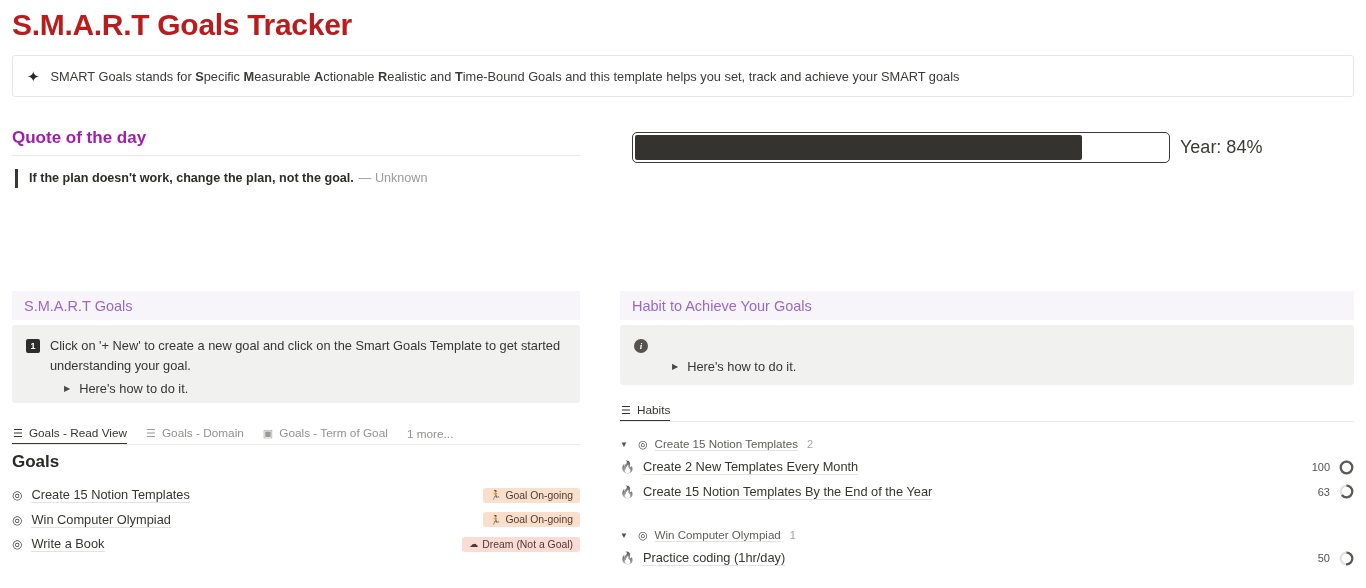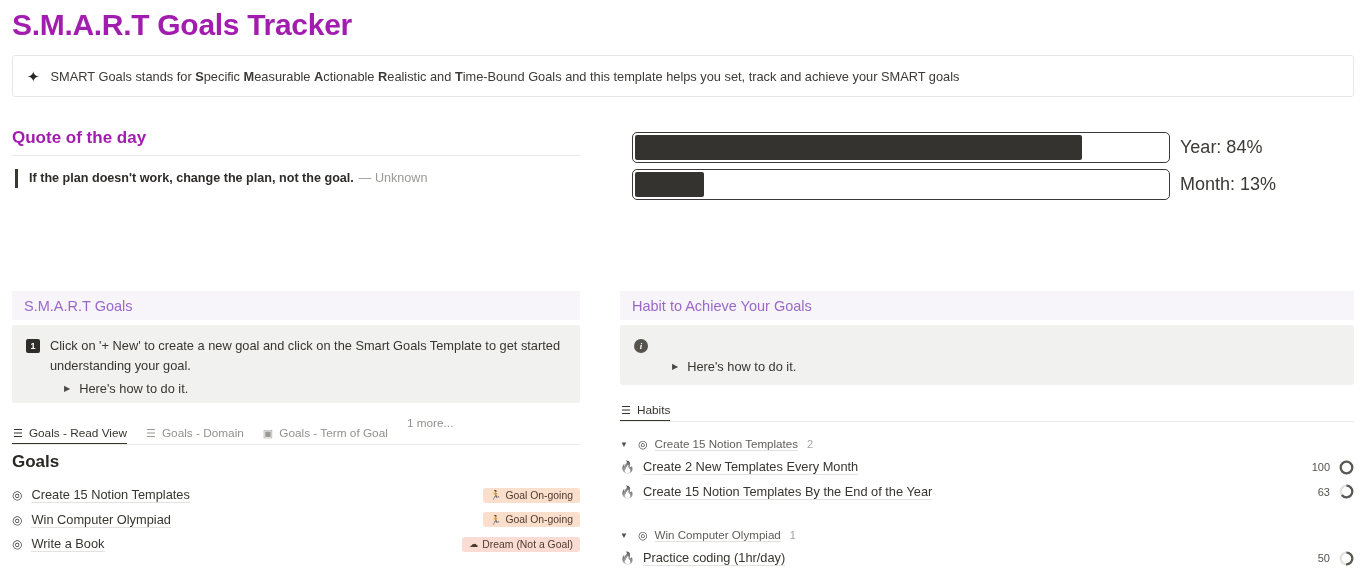--- a/index.html
+++ b/index.html
@@ -10,21 +10,21 @@
     font-family: "Liberation Sans", sans-serif;
     color: #37352f;
     overflow: hidden;
   }
   .page { position: relative; width: 1366px; height: 588px; }
 
   
   .page-title {
     position: absolute; left: 12px; top: 8px;
     font-size: 30px; font-weight: 700; letter-spacing: -0.3px;
-    color: #a21caf;
+    color: #b91c1c;
   }
 
   
   .top-callout {
     position: absolute; left: 12px; top: 55px;
     width: 1342px; height: 42px;
     border: 1px solid #e7e6e4; border-radius: 3px;
     background: #ffffff;
     display: flex; align-items: center; padding: 0 14px;
   }
@@ -100,21 +100,21 @@
   #tabs-left { left: 12px; top: 419px; }
   #tabs-right { left: 620px; top: 396px; }
   .tab { display: flex; align-items: center; padding: 0 7px 5px 1px; margin-right: 11px; position: relative; }
   .tab .t-ico { font-size: 11px; margin-right: 6px; color: #9b9a97; }
   .tab .t-lab { font-size: 11.8px; color: #91918e; white-space: nowrap; }
   .tab.active .t-ico, .tab.active .t-lab { color: #37352f; font-weight: 500; }
   .tab.active::after {
     content: ""; position: absolute; left: 0; right: 7px; bottom: 0;
     height: 2px; background: #37352f;
   }
-  .tab.plain { padding-bottom: 15px; }
+  .tab.plain { padding-bottom: 4px; }
   .tabs-rule { position: absolute; height: 1px; background: #eceae7; }
   #rule-left { left: 12px; top: 444px; width: 568px; }
   #rule-right { left: 620px; top: 421px; width: 734px; }
 
   
   .goals-title {
     position: absolute; left: 12px; top: 452px;
     font-size: 17px; font-weight: 700; color: #2b2926;
   }
   .goal-row {
@@ -176,26 +176,20 @@
     <div class="quote-text">If the plan doesn't work, change the plan, not the goal.</div>
     <div class="quote-text quote-author" style="margin-left:5px">— Unknown</div>
   </div>
 
   <div class="bars" id="progress-bars">
       <div class="bar-row">
         <div class="bar-track">
           <div class="bar-fill" style="width: 84%; background: rgb(53, 51, 48);"></div>
         </div>
         <div class="bar-label">Year: 84%</div>
-      </div>
-      <div class="bar-row">
-        <div class="bar-track">
-          <div class="bar-fill" style="width: 13%; background: rgb(53, 51, 48);"></div>
-        </div>
-        <div class="bar-label">Month: 13%</div>
       </div>
     </div>
 
   <div class="sec-head" id="sec-left">S.M.A.R.T Goals</div>
 
   <div class="note" id="note-left">
     <div class="note-row">
       <span class="note-ico"><span class="keycap">1</span></span>
       <span class="note-txt">Click on '+ New' to create a new goal and click on the Smart Goals Template to get started understanding your goal.</span>
     </div>

